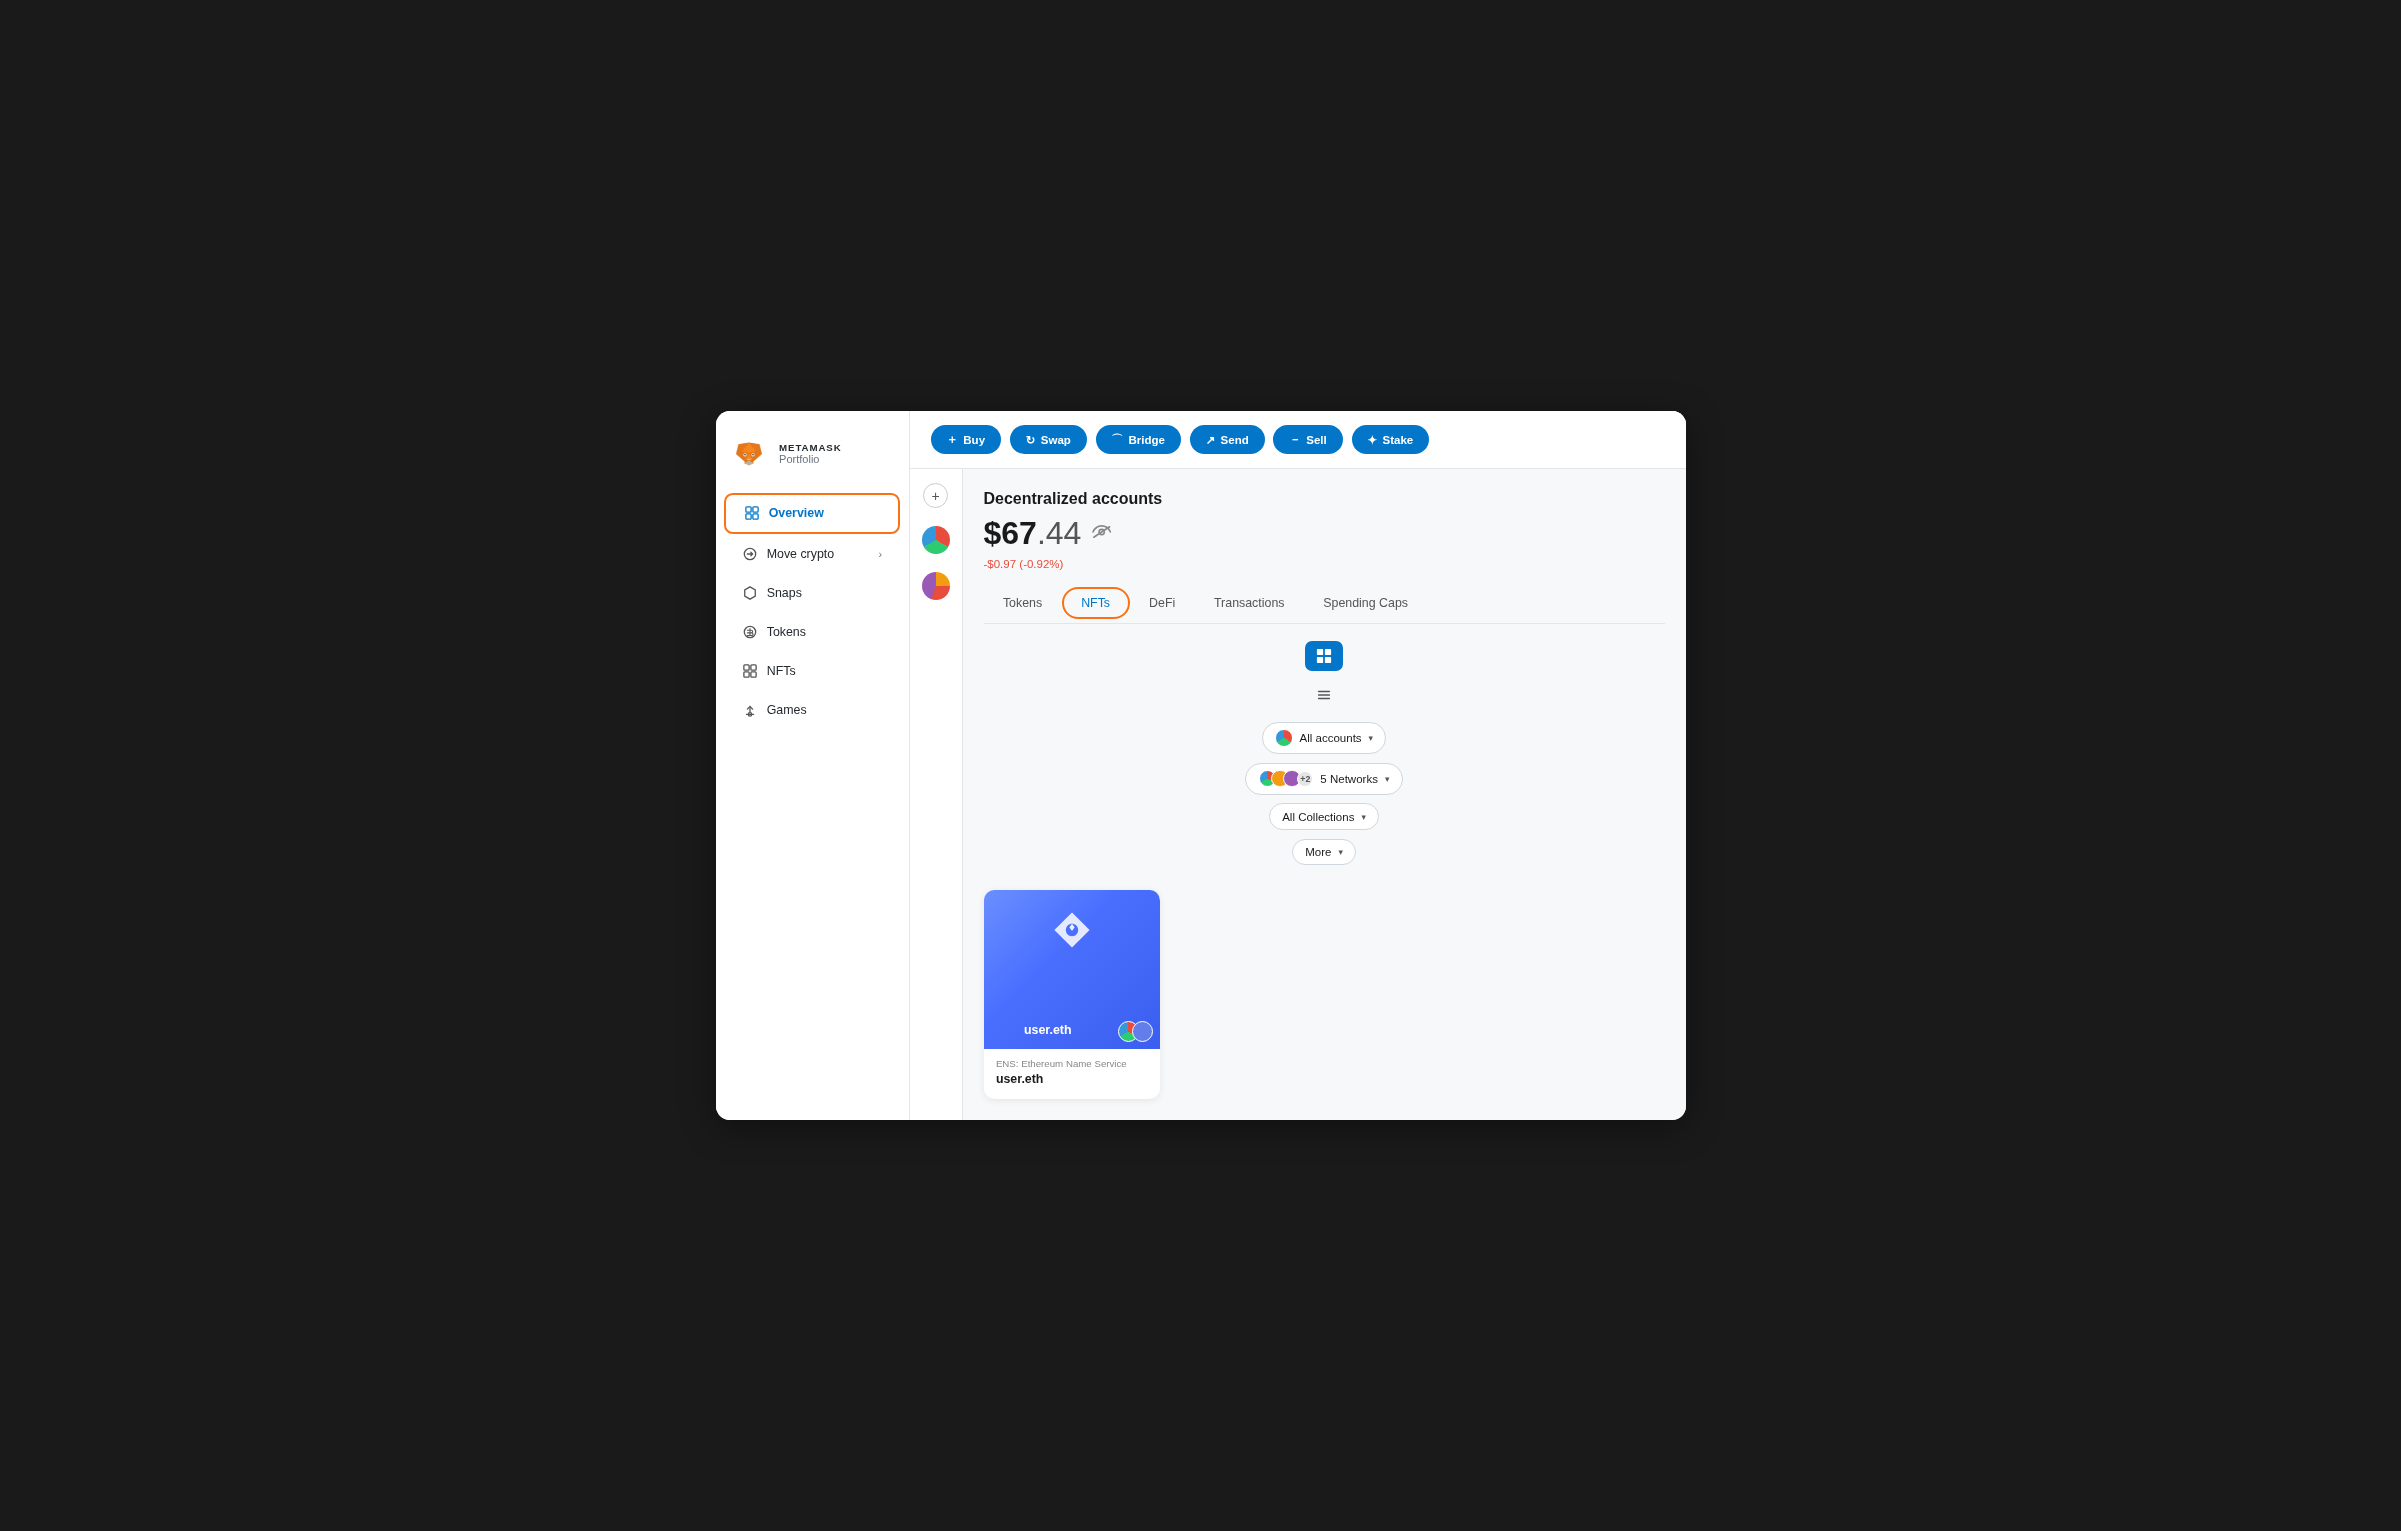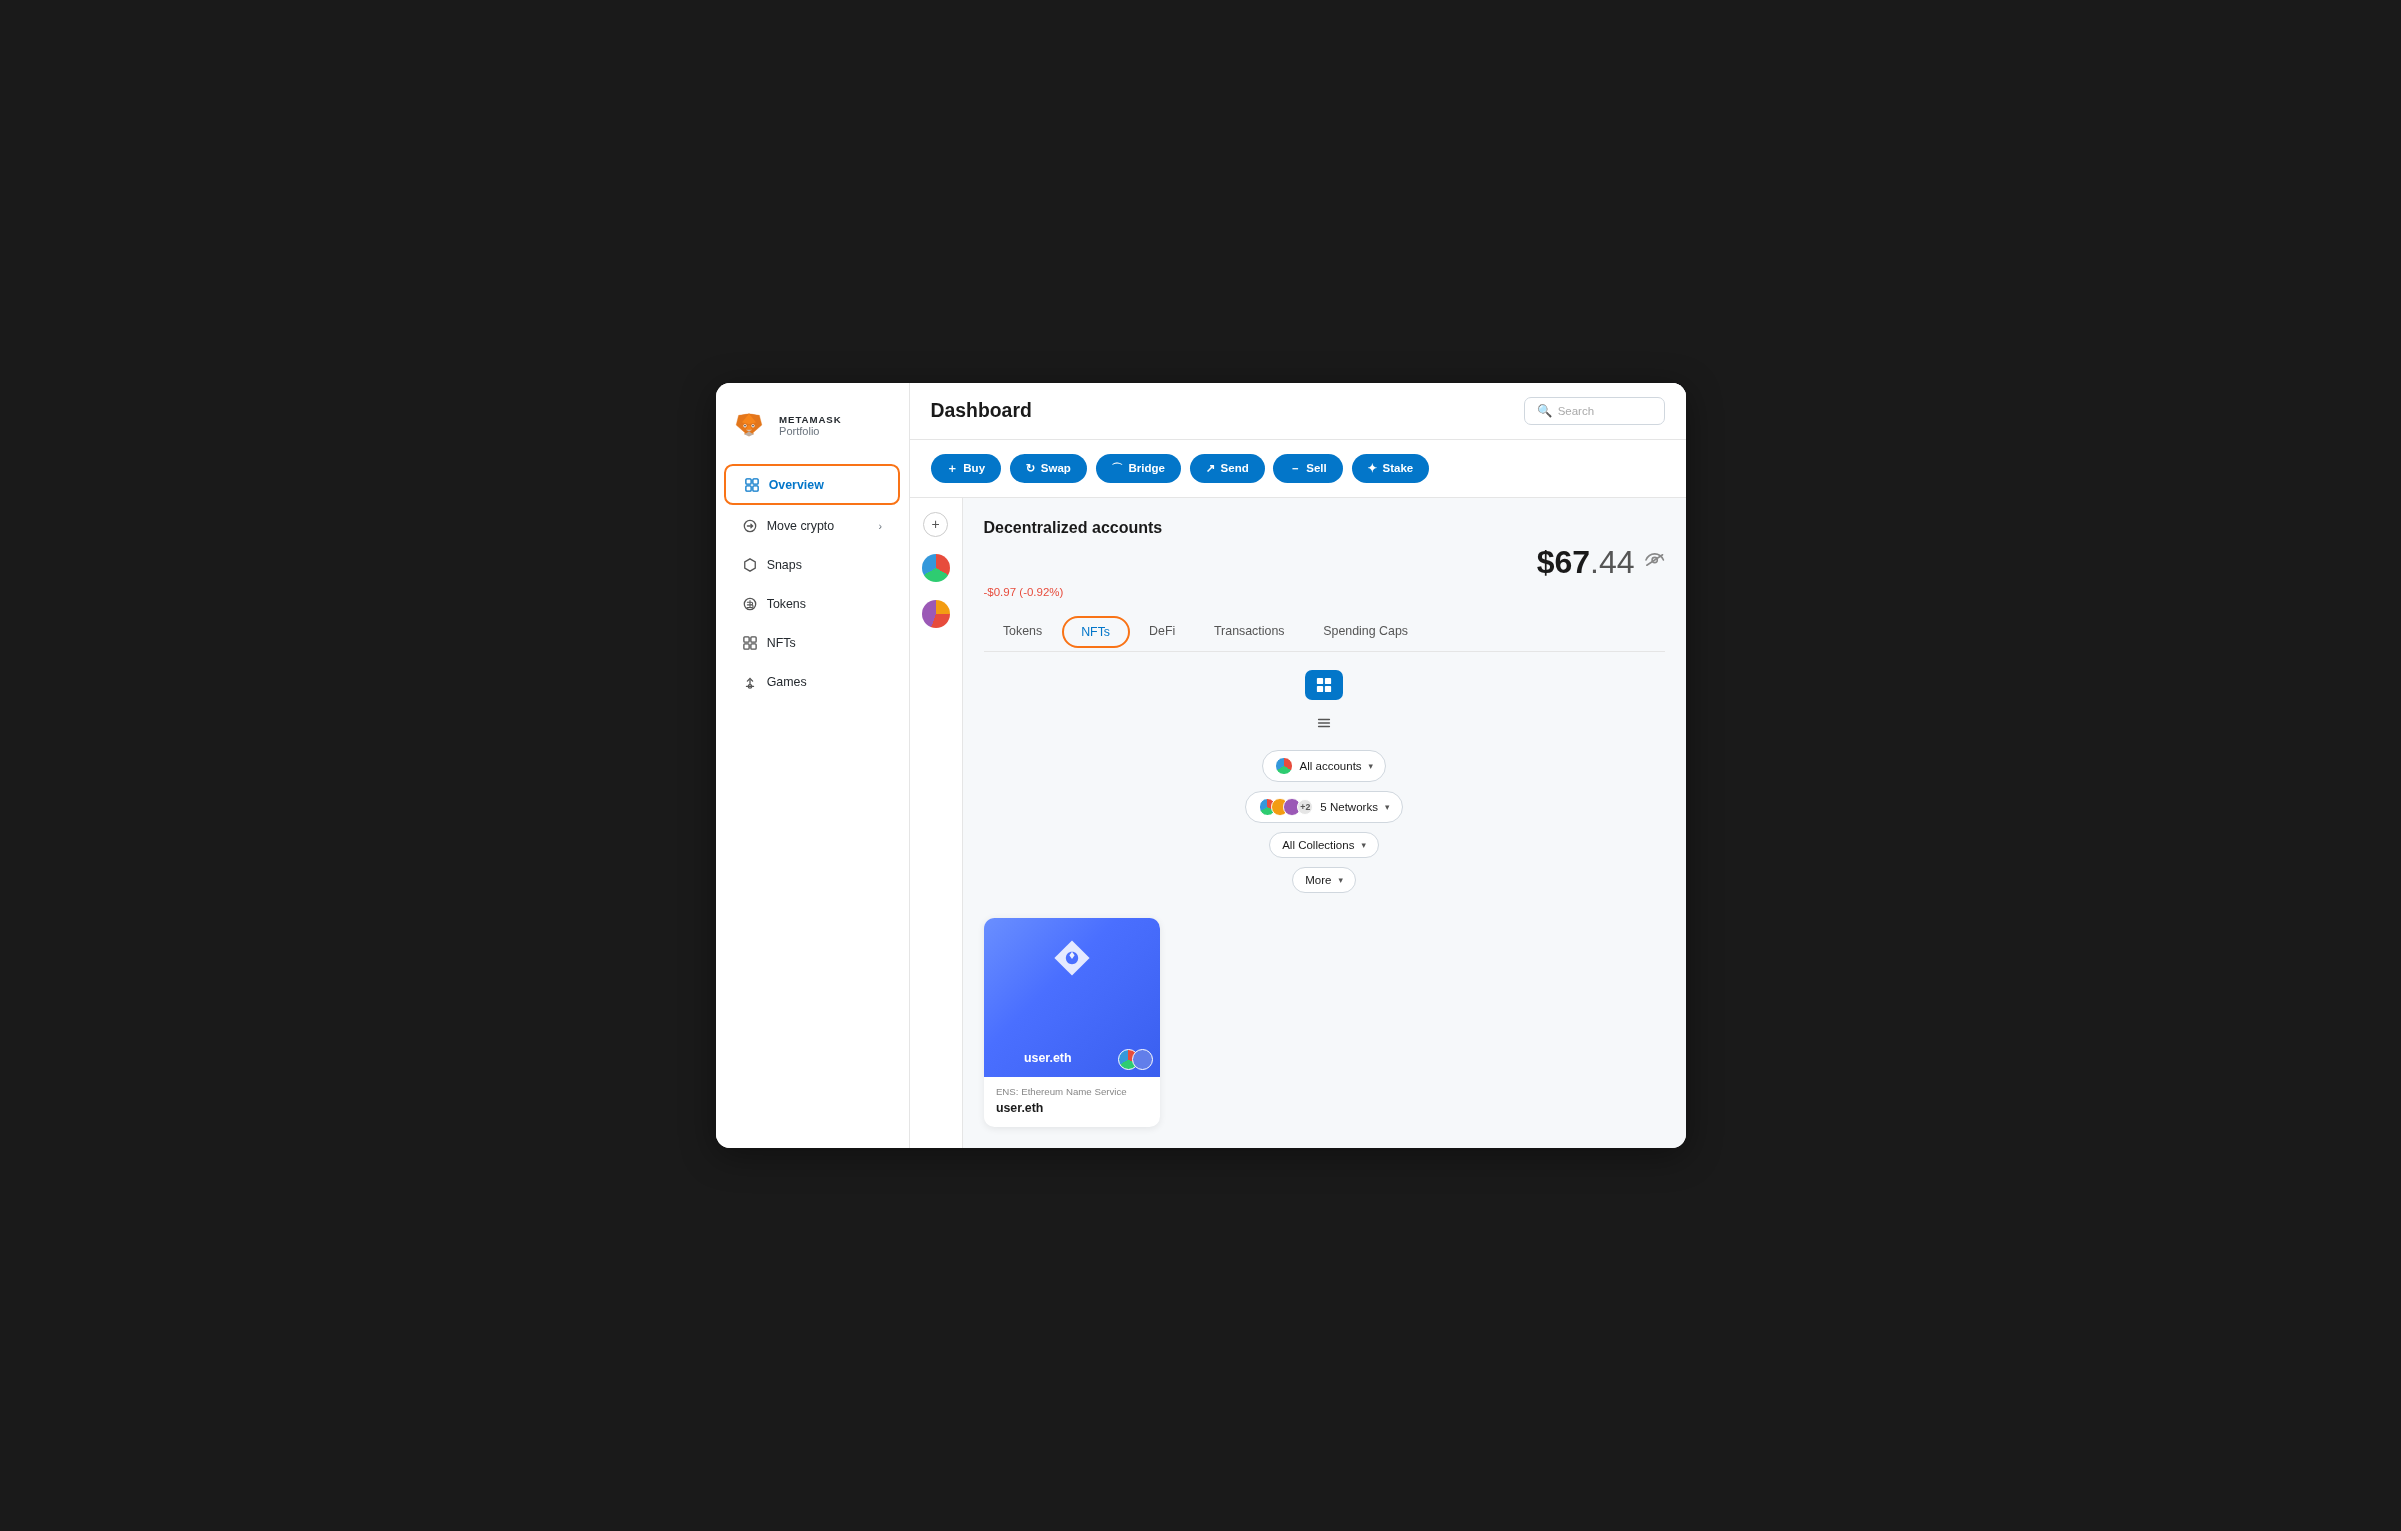--- a/index.html
+++ b/index.html
@@ -194,21 +194,20 @@
       font-size: 16px;
       font-weight: 700;
       color: #1a1a1a;
       margin-bottom: 7px;
     }
     .balance-row {
       display: flex;
       align-items: center;
       gap: 10.6px;
       margin-bottom: 5.3px;
-      justify-content: flex-end;
     }
     .balance-amount {
       font-size: 32px;
       font-weight: 700;
       color: #1a1a1a;
     }
     .balance-cents {
       font-size: 32px;
       font-weight: 400;
       color: #555;
@@ -527,27 +526,20 @@
           <path d="M5 7l3-3 3 3" stroke="#555" stroke-width="1.5" stroke-linecap="round"></path>
           <path d="M4 13h8" stroke="#555" stroke-width="1.5" stroke-linecap="round"></path>
         </svg>
       </span>
       <span>Games</span>
     </div>
   </div>
 
   <div class="main">
 
-    <div class="topbar">
-      <span class="page-title">Dashboard</span>
-      <div class="search-bar">
-        <span>🔍</span>
-        <span style="color:#aaa;font-size:11.5px;">Search</span>
-      </div>
-    </div>
 
     <div class="action-buttons">
       <button class="action-btn">
         <span>＋</span>
         <span>Buy</span>
       </button>
       <button class="action-btn">
         <span>↻</span>
         <span>Swap</span>
       </button>

